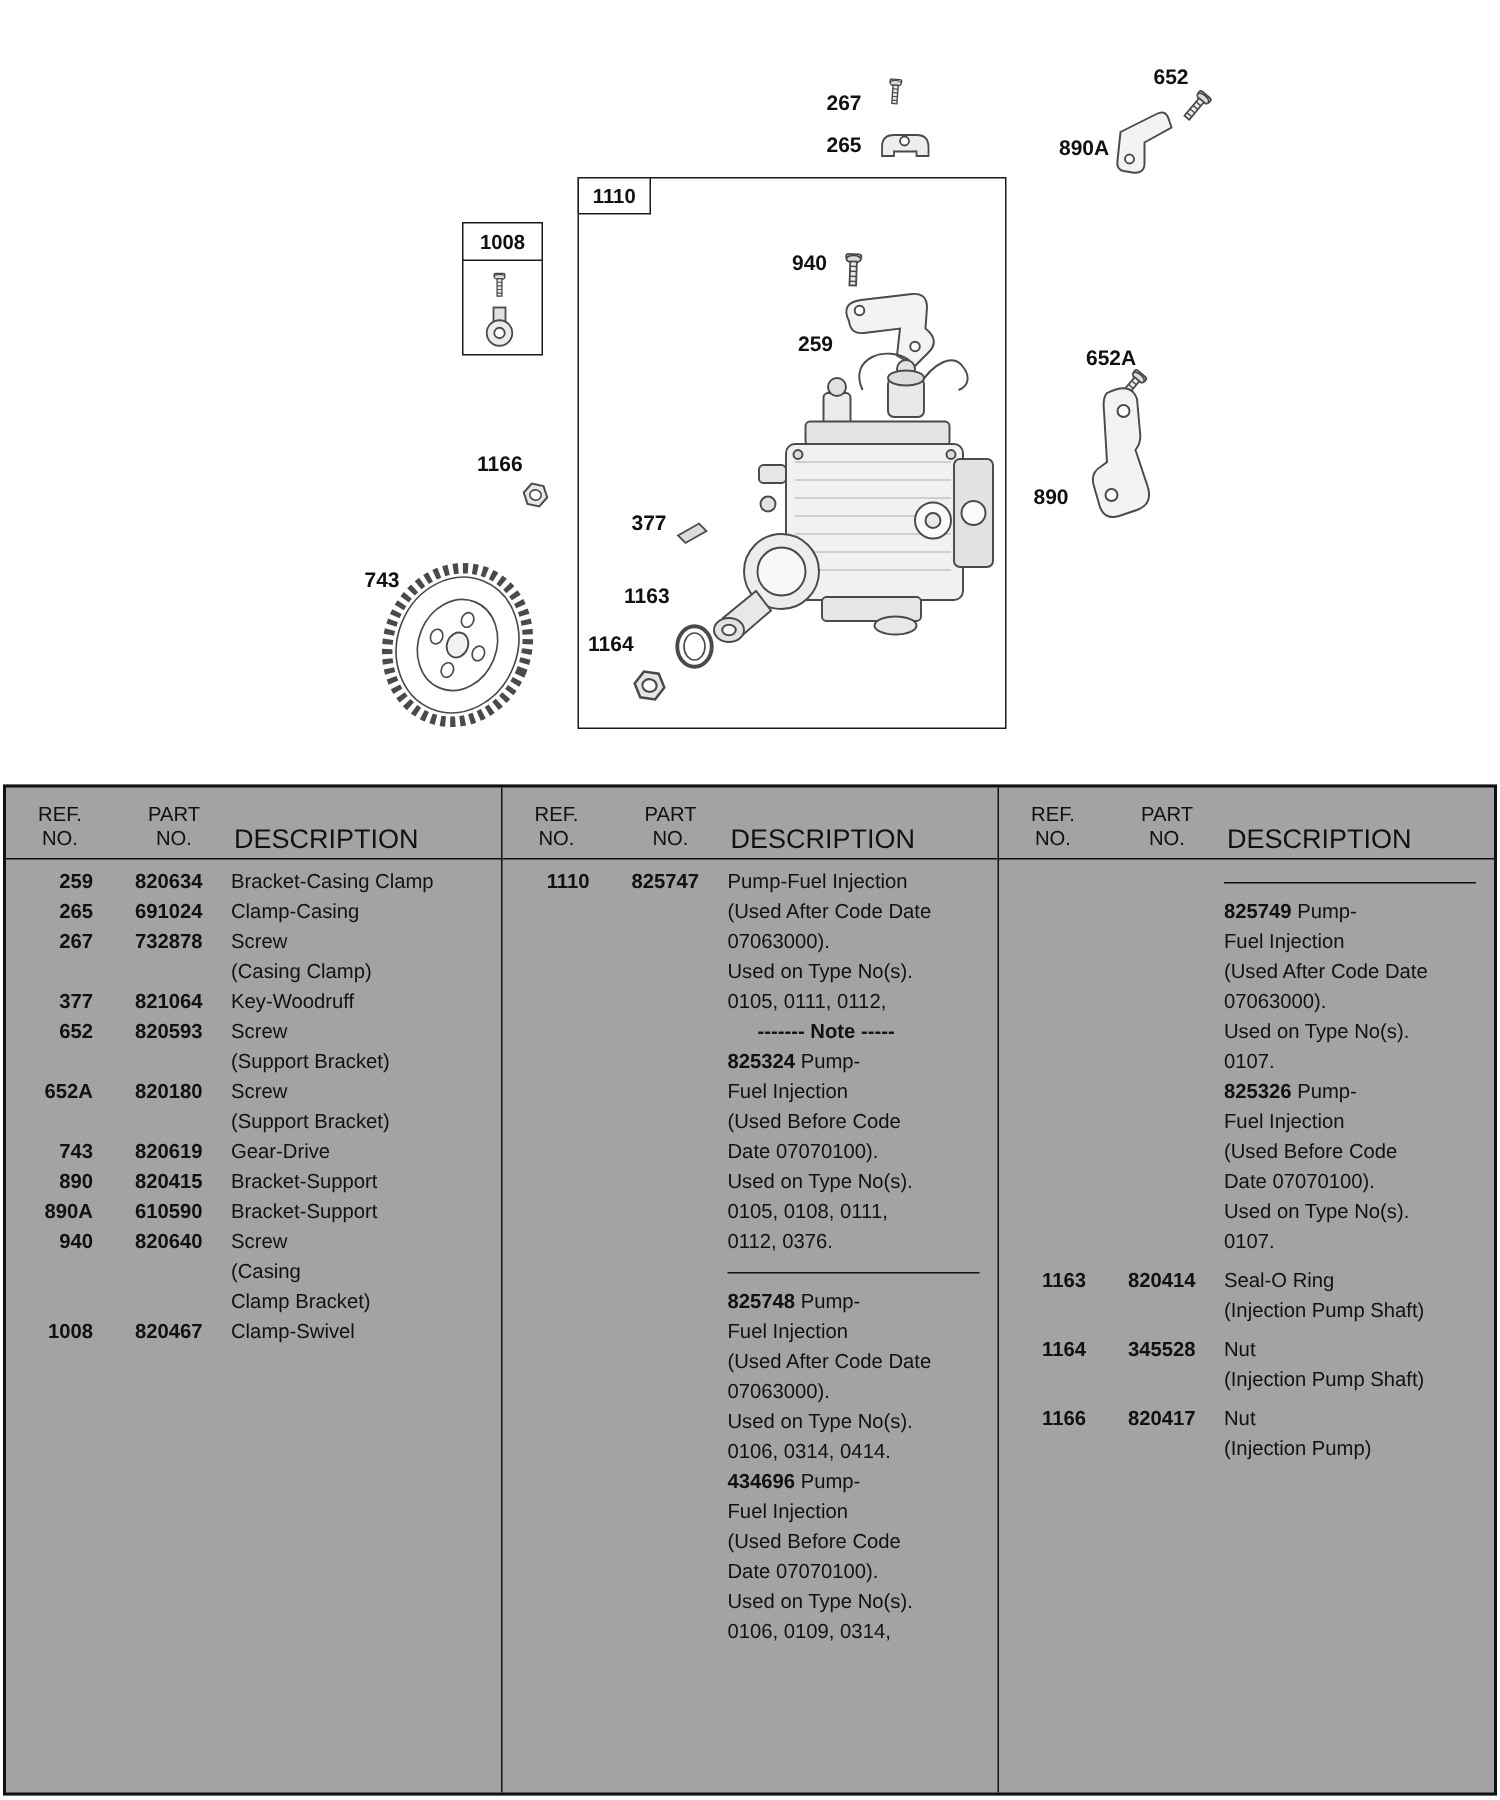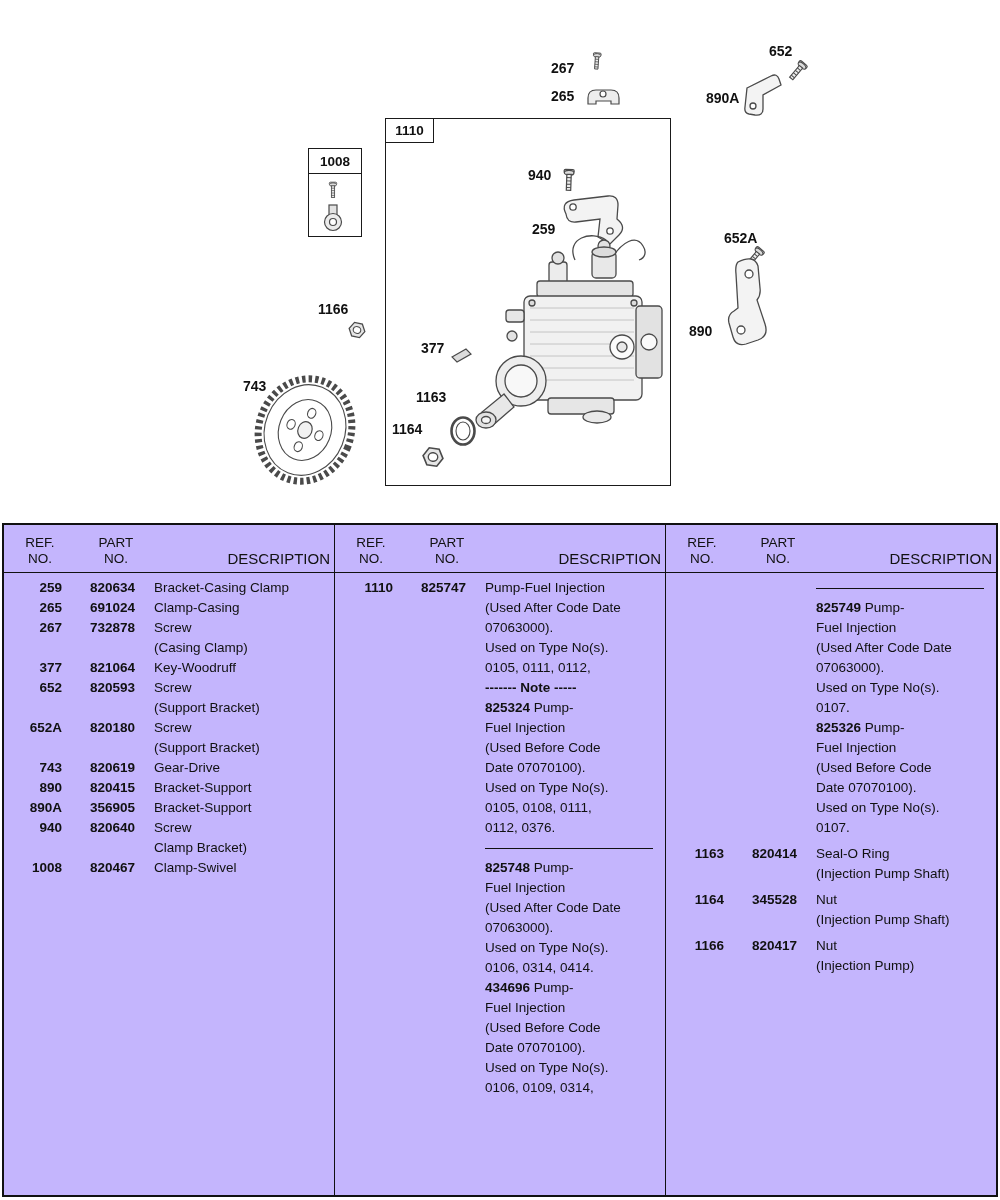--- a/index.html
+++ b/index.html
@@ -12,34 +12,34 @@
   .dbox{position:absolute;border:1.6px solid #1a1a1a;z-index:1;background:transparent;}
   .big-box{left:385px;top:118px;width:284px;height:366px;}
   .box-label{position:absolute;border:1.6px solid #1a1a1a;background:#fff;z-index:3;
              display:flex;align-items:center;justify-content:center;
              font-weight:bold;font-size:13.5px;}
   .label-1110{left:385px;top:118px;width:47px;height:23px;}
   .label-1008{left:308px;top:148px;width:52px;height:24px;}
   .small-box-body{left:308px;top:172px;width:52px;height:63px;}
   
   .table-wrap{position:absolute;left:2px;top:523px;width:992px;height:670px;
-              border:2px solid #111;border-top-width:2.5px;display:flex;z-index:4;background:#c4b5fd;}
+              border:2px solid #111;border-top-width:2.5px;display:flex;z-index:4;background:#a3a3a3;}
   section.col{flex:1 1 0;min-width:0;border-left:1.6px solid #111;display:flex;flex-direction:column;}
   section.col:first-child{border-left:none;}
   .col-head{height:48px;border-bottom:1.6px solid #111;display:grid;
             grid-template-columns:72px 80px 1fr;align-items:end;
             padding:4px 4px 5px 0;box-sizing:border-box;}
   .h-ref,.h-part{text-align:center;font-size:13.5px;line-height:16px;}
-  .h-desc{text-align:right;font-size:15px;line-height:16px;}
+  .h-desc{text-align:left;font-size:18px;line-height:16px;}
   .col-body{flex:1;padding-top:5px;overflow:hidden;}
   .row{display:grid;grid-template-columns:58px 92px 1fr;line-height:20px;font-size:13.5px;}
   .cell-ref{text-align:right;font-weight:bold;white-space:nowrap;}
   .cell-part{font-weight:bold;padding-left:28px;white-space:nowrap;}
   .cell-desc{white-space:nowrap;padding-right:2px;}
-  .cell-desc.bold{font-weight:bold;}
+  .cell-desc.bold{font-weight:bold;margin-left:20px;}
   .cell-desc b{font-weight:bold;}
   .rule{display:block;height:9px;border-top:1.6px solid #111;margin:10px 10px 0 0;}
   section.col[data-name="table-col-3"] .entry:not(:first-child){margin-top:6px;}
 </style>
 </head>
 <body>
 
 <div class="page" data-name="parts-catalog-page">
 
   <div class="diagram" data-name="parts-diagram">
@@ -262,29 +262,34 @@
           <div class="entry" data-name="parts-entry-890">
             <div class="row" data-name="table-row">
               <span class="cell-ref" data-name="ref-no-cell">890</span>
               <span class="cell-part" data-name="part-no-cell">820415</span>
               <span class="cell-desc" data-name="description-cell">Bracket-Support</span>
             </div>
           </div>
           <div class="entry" data-name="parts-entry-890A">
             <div class="row" data-name="table-row">
               <span class="cell-ref" data-name="ref-no-cell">890A</span>
-              <span class="cell-part" data-name="part-no-cell">356905</span>
+              <span class="cell-part" data-name="part-no-cell">610590</span>
               <span class="cell-desc" data-name="description-cell">Bracket-Support</span>
             </div>
           </div>
           <div class="entry" data-name="parts-entry-940">
             <div class="row" data-name="table-row">
               <span class="cell-ref" data-name="ref-no-cell">940</span>
               <span class="cell-part" data-name="part-no-cell">820640</span>
               <span class="cell-desc" data-name="description-cell">Screw</span>
+            </div>
+            <div class="row" data-name="table-row">
+              <span class="cell-ref" data-name="ref-no-cell"></span>
+              <span class="cell-part" data-name="part-no-cell"></span>
+              <span class="cell-desc" data-name="description-cell">(Casing</span>
             </div>
             <div class="row" data-name="table-row">
               <span class="cell-ref" data-name="ref-no-cell"></span>
               <span class="cell-part" data-name="part-no-cell"></span>
               <span class="cell-desc" data-name="description-cell">Clamp Bracket)</span>
             </div>
           </div>
           <div class="entry" data-name="parts-entry-1008">
             <div class="row" data-name="table-row">
               <span class="cell-ref" data-name="ref-no-cell">1008</span>

